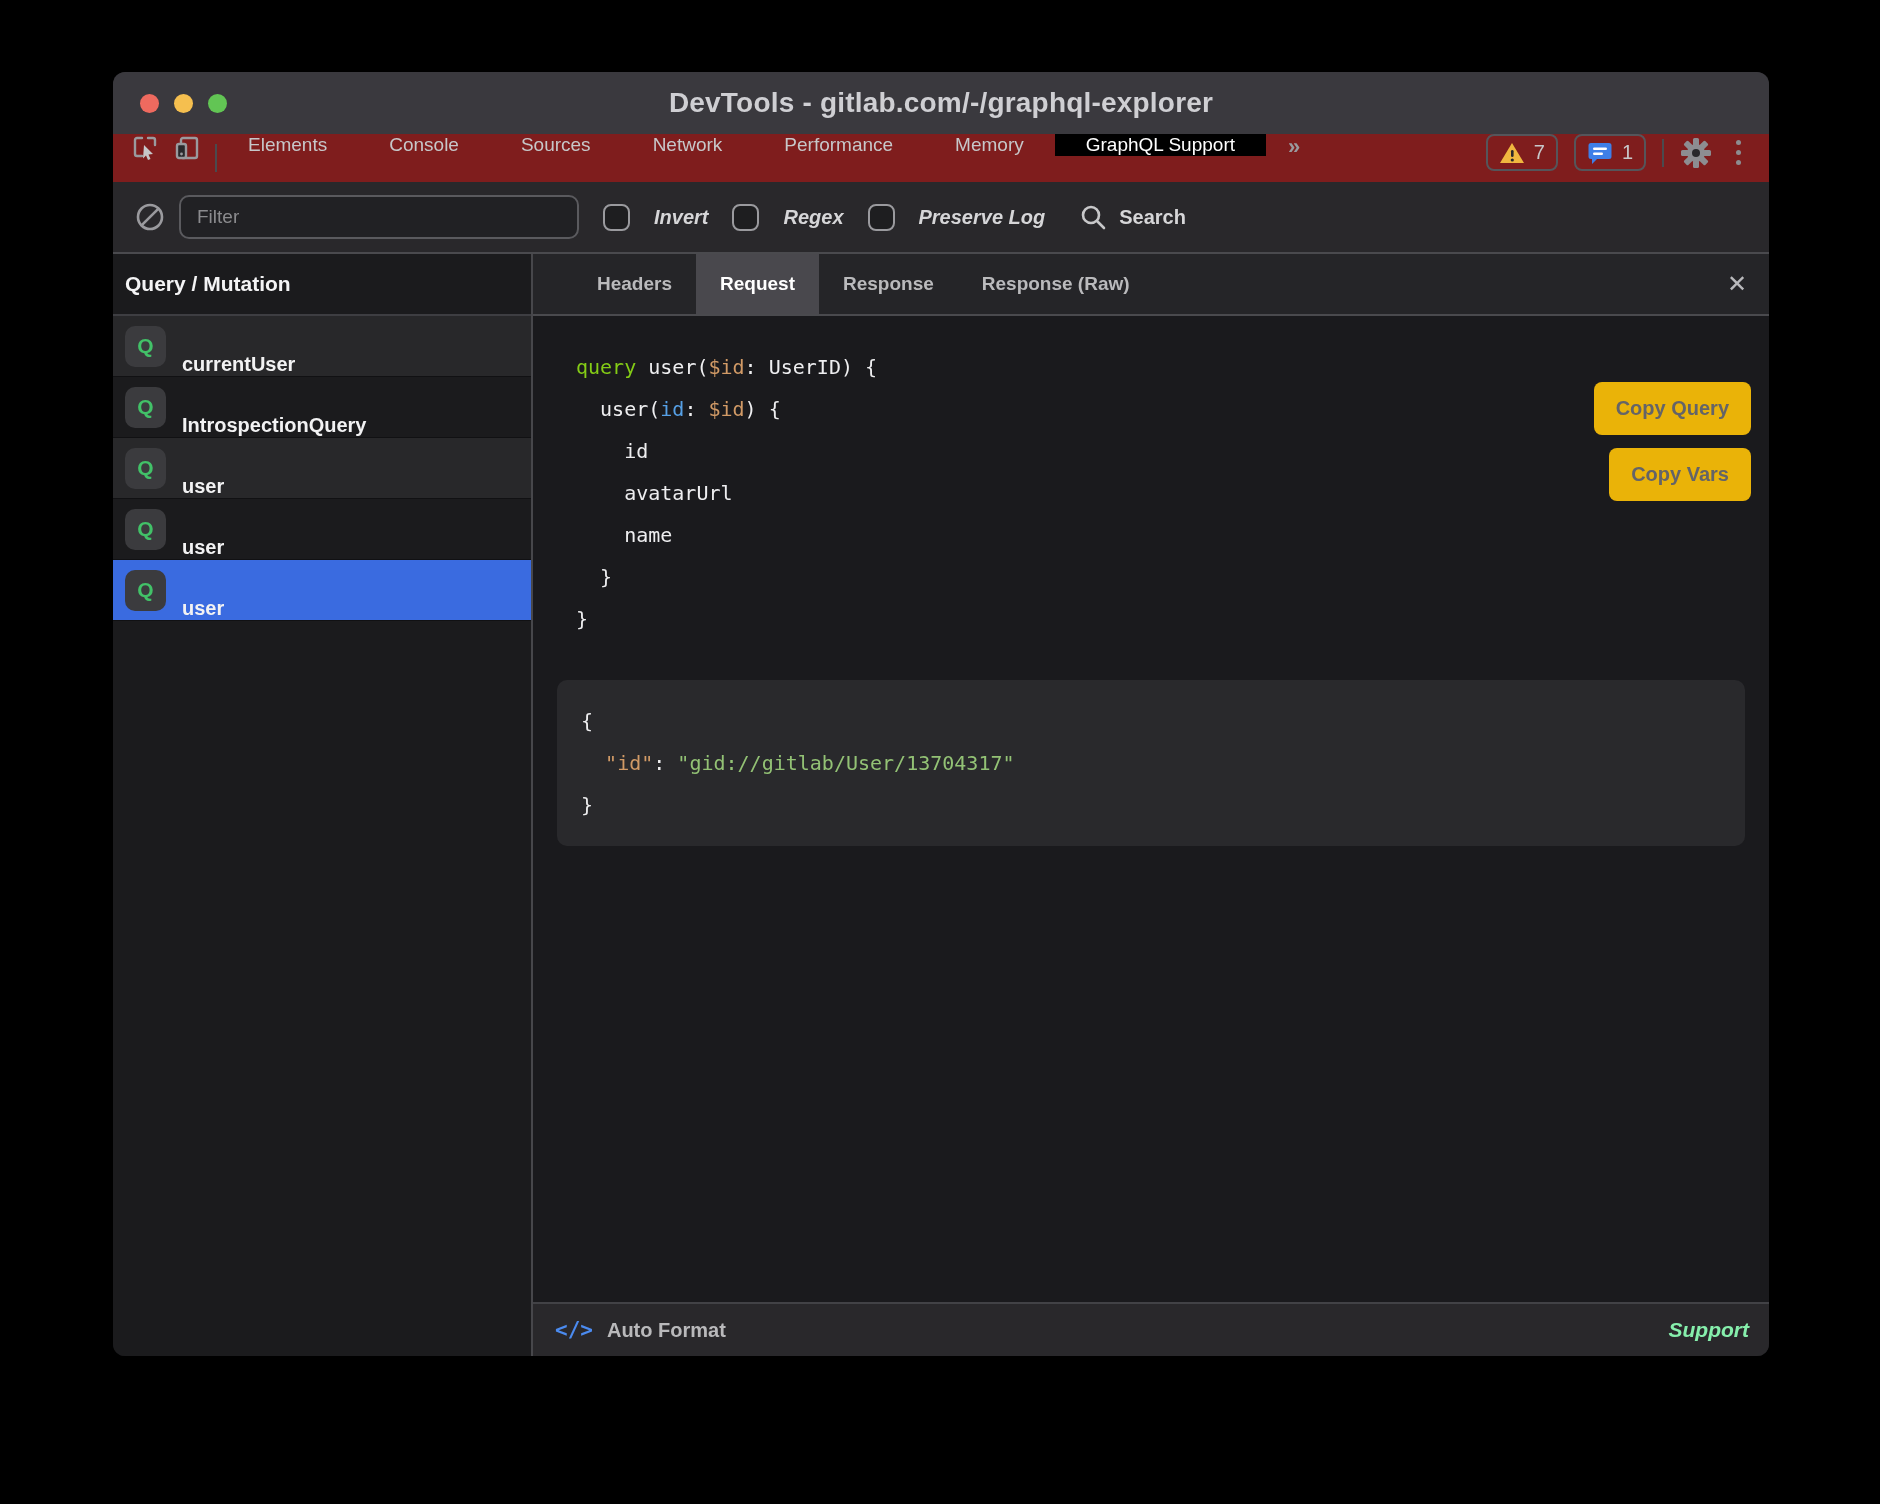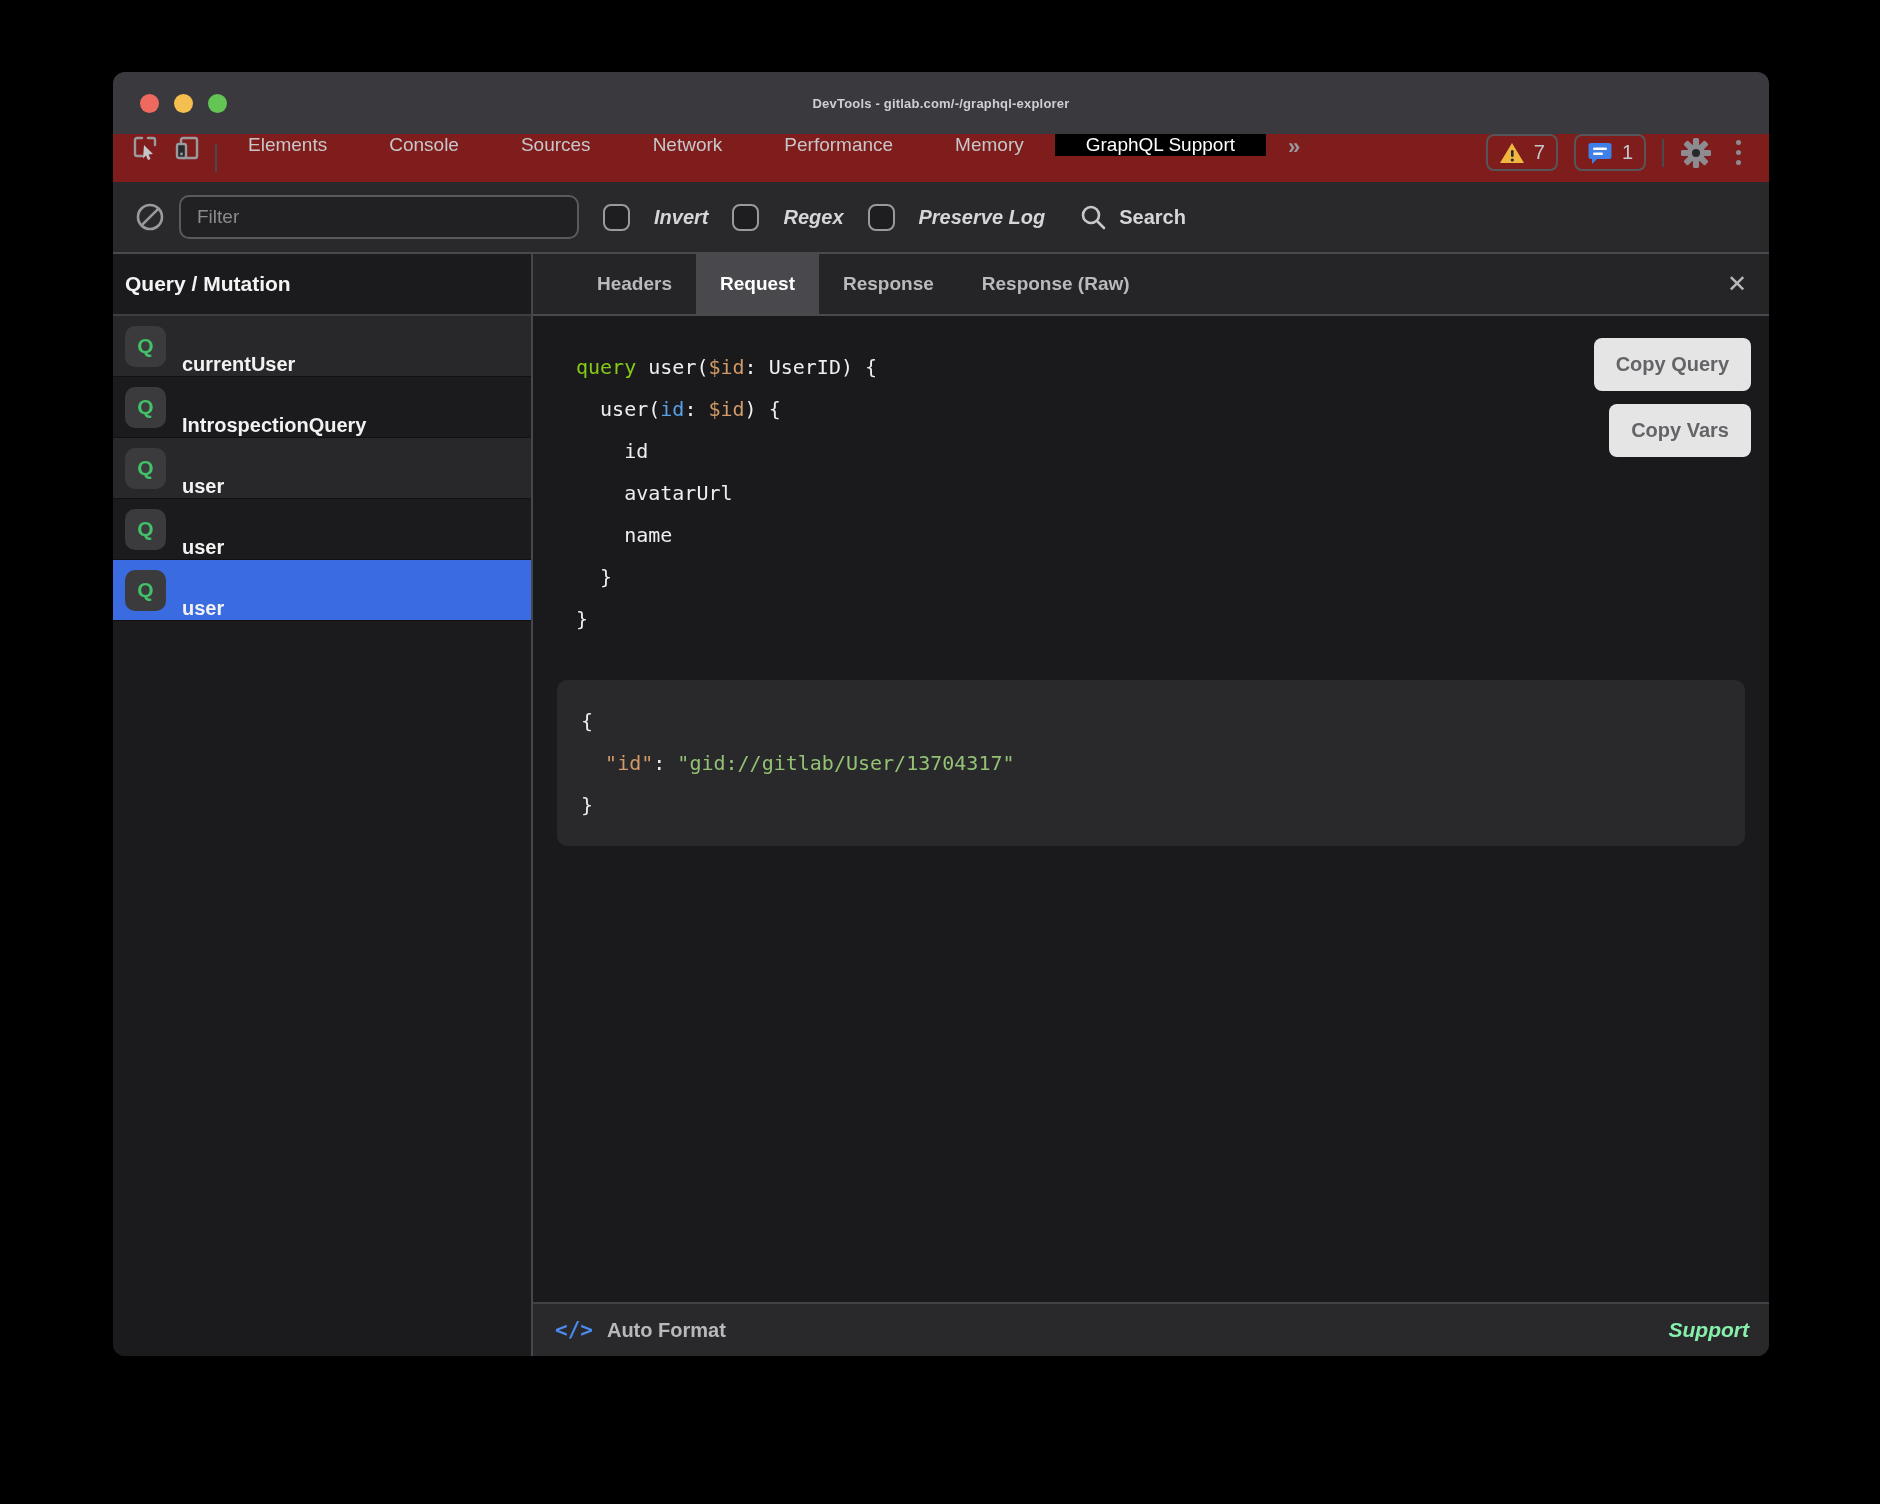--- a/index.html
+++ b/index.html
@@ -10,21 +10,21 @@
     border-radius: 12px; overflow: hidden; display: flex; flex-direction: column;
     background: #1b1b1d; box-shadow: 0 30px 80px rgba(0,0,0,.7); }
 
   
   .titlebar { height: 62px; background: #3a393e; display: flex; align-items: center;
     position: relative; flex: 0 0 auto; }
   .traffic { display: flex; gap: 15px; margin-left: 27px; }
   .light { width: 19px; height: 19px; border-radius: 50%; }
   .light.red { background: #ee6a5f; } .light.yellow { background: #f5bf4f; } .light.green { background: #62c554; }
   .win-title { position: absolute; left: 0; right: 0; text-align: center; color: #cfcfd3;
-    font-size: 13px; font-weight: 700; letter-spacing: .2px; }
+    font-size: 28px; font-weight: 700; letter-spacing: .2px; }
 
   
   .tabsbar { height: 48px; background: #7f1d1d; display: flex; align-items: flex-start; flex: 0 0 auto; }
   .tool-icons { display: flex; align-items: center; gap: 14px; padding: 0 14px 0 18px; }
   .vsep { width: 2px; height: 28px; background: #4a4a4e; align-self: center; }
   .main-tabs { display: flex; align-items: stretch; }
   .main-tab { display: flex; align-items: center; padding: 0 31px; font-size: 19px;
     color: #c7c7c9; cursor: default; white-space: nowrap; }
   .main-tab.active { background: #000; color: #fff; }
   .overflow-chevron { display: flex; align-items: center; padding: 0 22px; color: #9a9a9e;
@@ -77,23 +77,23 @@
     color: #b9b9bc; font-size: 24px; }
 
   .panel-body { flex: 1; position: relative; padding: 30px 24px 0 24px; overflow: hidden; }
   .code, .vars-box { font-family: "DejaVu Sans Mono", monospace; font-size: 20px; }
   .code-line { white-space: pre; line-height: 42px; color: #eeeef0; }
   .tok-pl { color: #eeeef0; } .tok-kw { color: #84cc16; } .tok-var { color: #d19a66; }
   .tok-prop { color: #56a0e6; } .tok-key { color: #d19a66; } .tok-str { color: #93c275; }
   .code { margin-left: 19px; }
   .vars-box { margin-top: 40px; background: #29292c; border-radius: 10px; padding: 20px 24px; }
 
-  .copy-btn { position: absolute; background: #e5e5e5; border: none; border-radius: 8px;
+  .copy-btn { position: absolute; background: #eab308; border: none; border-radius: 8px;
     color: #646468; font-size: 20px; font-weight: 700; padding: 0 22px; height: 53px;
-    font-family: "Liberation Sans", sans-serif; }
+    font-family: "Liberation Sans", sans-serif; margin-top: 44px; }
   .copy-query { top: 22px; right: 18px; }
   .copy-vars { top: 88px; right: 18px; }
 
   .panel-footer { height: 54px; background: #29282b; border-top: 2px solid #424246;
     display: flex; align-items: center; padding: 0 20px 0 22px; flex: 0 0 auto; }
   .format-icon { color: #4b8bf0; font-family: "DejaVu Sans Mono", monospace;
     font-size: 21px; font-weight: 700; margin-right: 14px; }
   .autoformat { color: #b9b9bb; font-size: 20px; font-weight: 700; }
   .support { margin-left: auto; color: #86efac; font-size: 21px; font-weight: 700; font-style: italic; }
 

